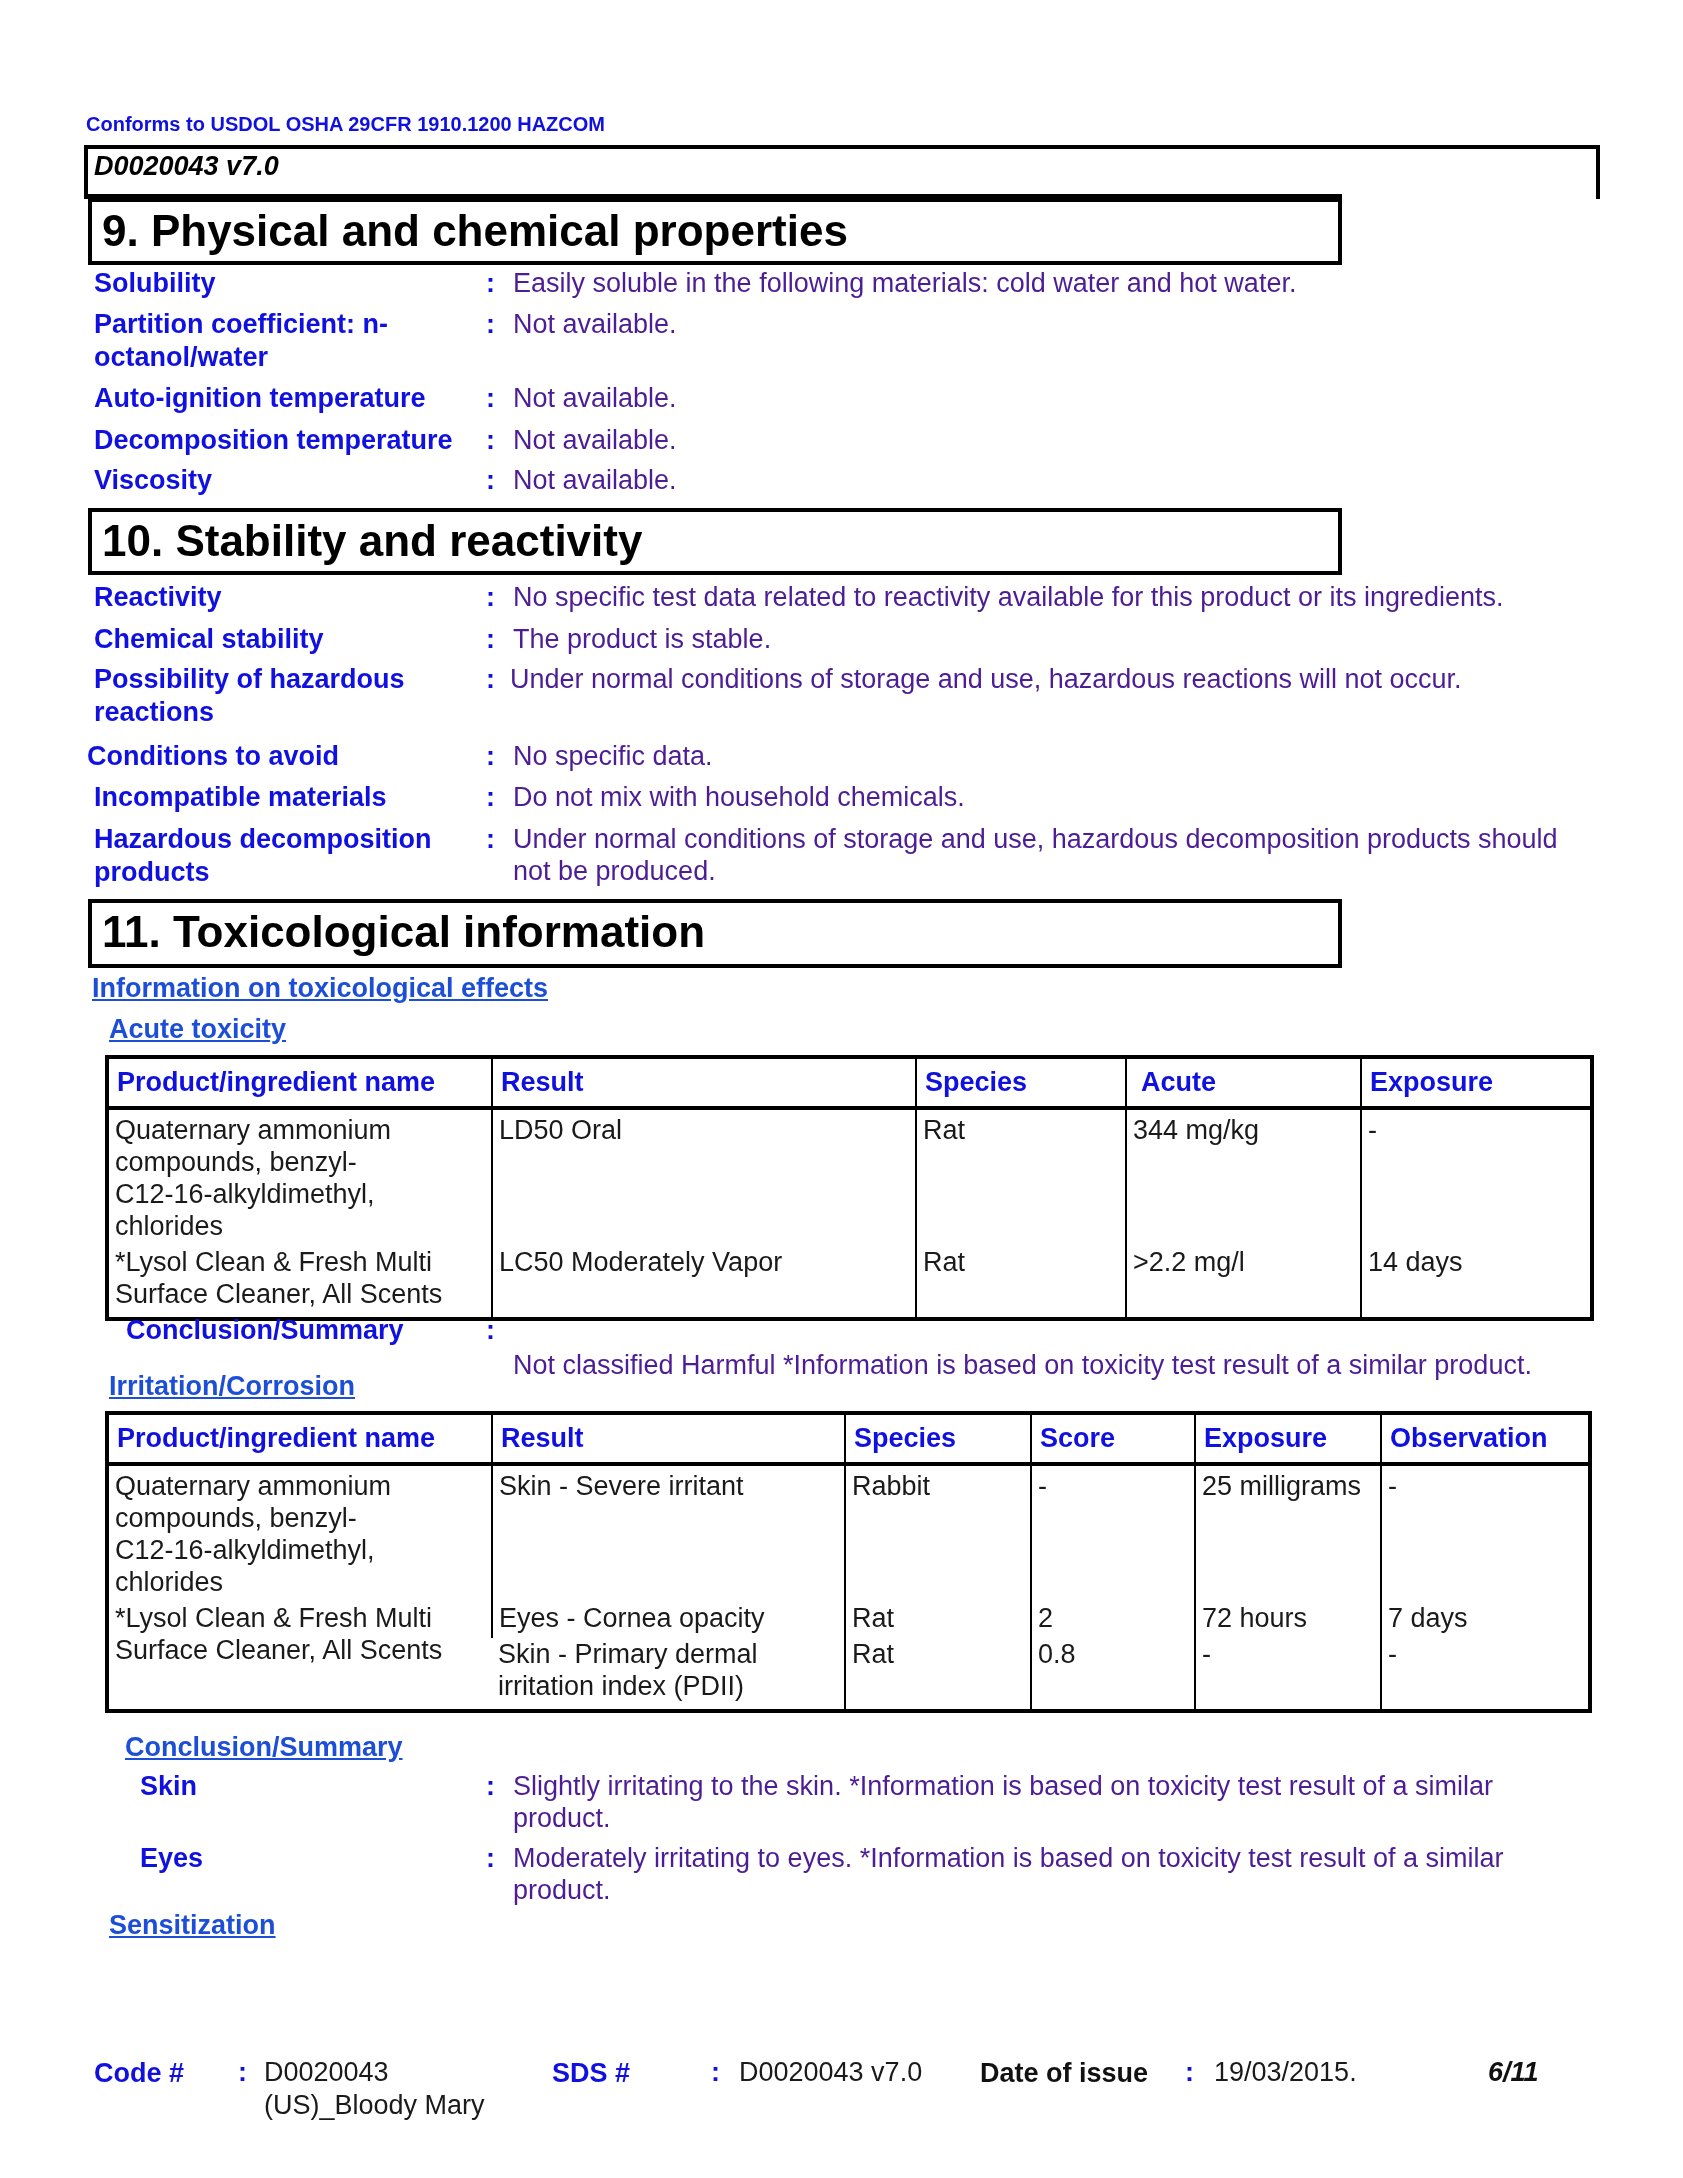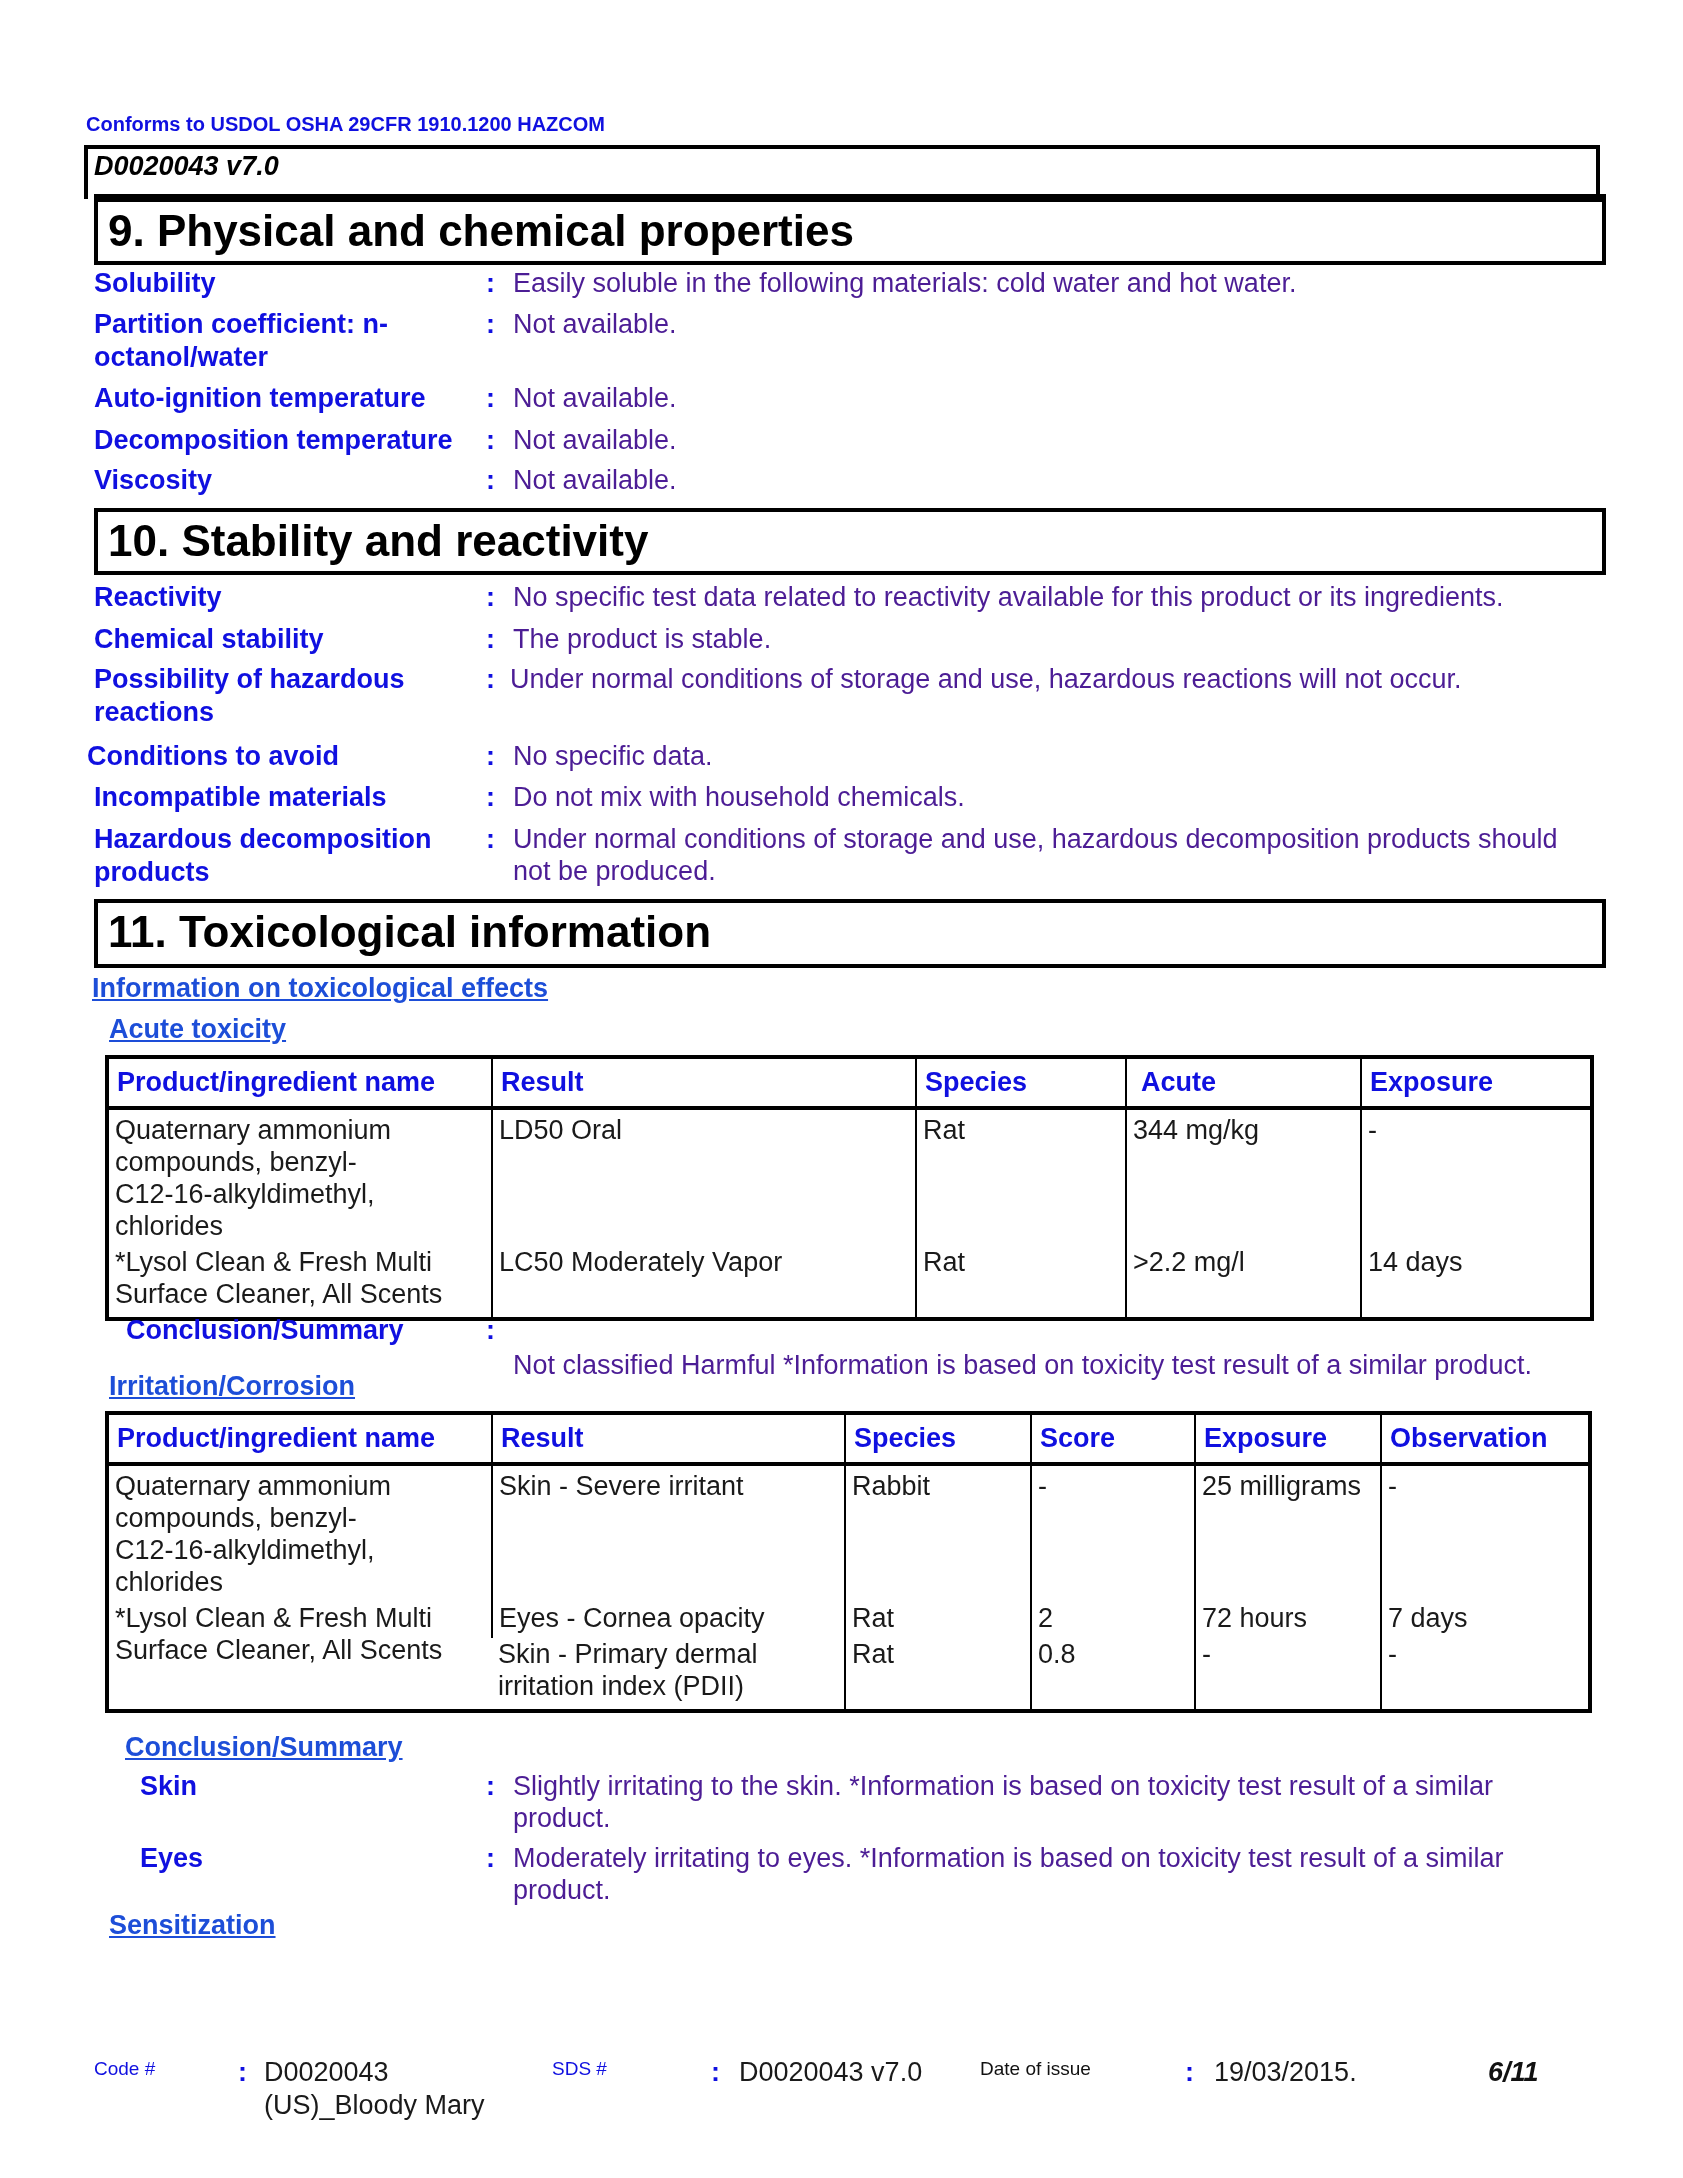--- a/index.html
+++ b/index.html
@@ -6,30 +6,30 @@
   body { width: 1683px; height: 2178px; position: relative; overflow: hidden;
          font-family: "Liberation Sans", sans-serif; color: #000; }
   .abs { position: absolute; }
   .lbl { font-weight: bold; font-size: 27px; color: #1010e0; line-height: 33px; }
   .val { font-size: 27px; color: #4c1d95; line-height: 32px; }
   .colon { font-weight: bold; font-size: 27px; color: #1010e0; line-height: 33px; }
   .conforms { left: 86px; top: 113px; font-size: 20px; font-weight: bold; color: #1010e0; }
   .docbox { left: 84px; top: 145px; width: 1508px; height: 50px;
             border: 4px solid #000; border-bottom: none; }
   .docid { left: 94px; top: 151px; font-size: 27px; font-style: italic; font-weight: bold; }
-  .secbox { border: 4px solid #000; box-sizing: border-box; left: 94px; width: 1512px; padding-left: 12px; }
+  .secbox { border: 4px solid #000; box-sizing: border-box; left: 88px; width: 1254px; padding-left: 12px; }
   .sectitle { position: absolute; left: 10px; font-size: 44px; font-weight: bold; line-height: 53px; }
   .link { font-weight: bold; font-size: 27px; color: #1d4ed8; text-decoration: underline; line-height: 33px; }
   table.tox { position: absolute; border-collapse: collapse; border: 4px solid #000; table-layout: fixed; }
   table.tox th { text-align: left; vertical-align: middle; font-weight: bold; font-size: 27px;
                  color: #1010e0; padding: 6px 8px; border-left: 2px solid #000; border-bottom: 4px solid #000; height: 35px; }
   table.tox td { text-align: left; vertical-align: top; font-size: 27px; color: #1a1a1a;
                  padding: 4px 6px; border-left: 2px solid #000; line-height: 32px; }
   table.tox th:first-child, table.tox td:first-child { border-left: none; }
-  .foot-lbl { font-weight: normal; font-size: 19px; color: #1010e0; }
+  .foot-lbl { font-weight: bold; font-size: 27px; color: #1010e0; }
   .foot-val { font-size: 27px; color: #1a1a1a; line-height: 33px; }
 </style>
 </head>
 <body>
 
 <div class="abs conforms">Conforms to USDOL OSHA 29CFR 1910.1200 HAZCOM</div>
 <div class="abs docbox"></div>
 <div class="abs docid">D0020043 v7.0</div>
 
 <div class="abs secbox" style="top:194px;height:71px;border-top-width:8px;">

